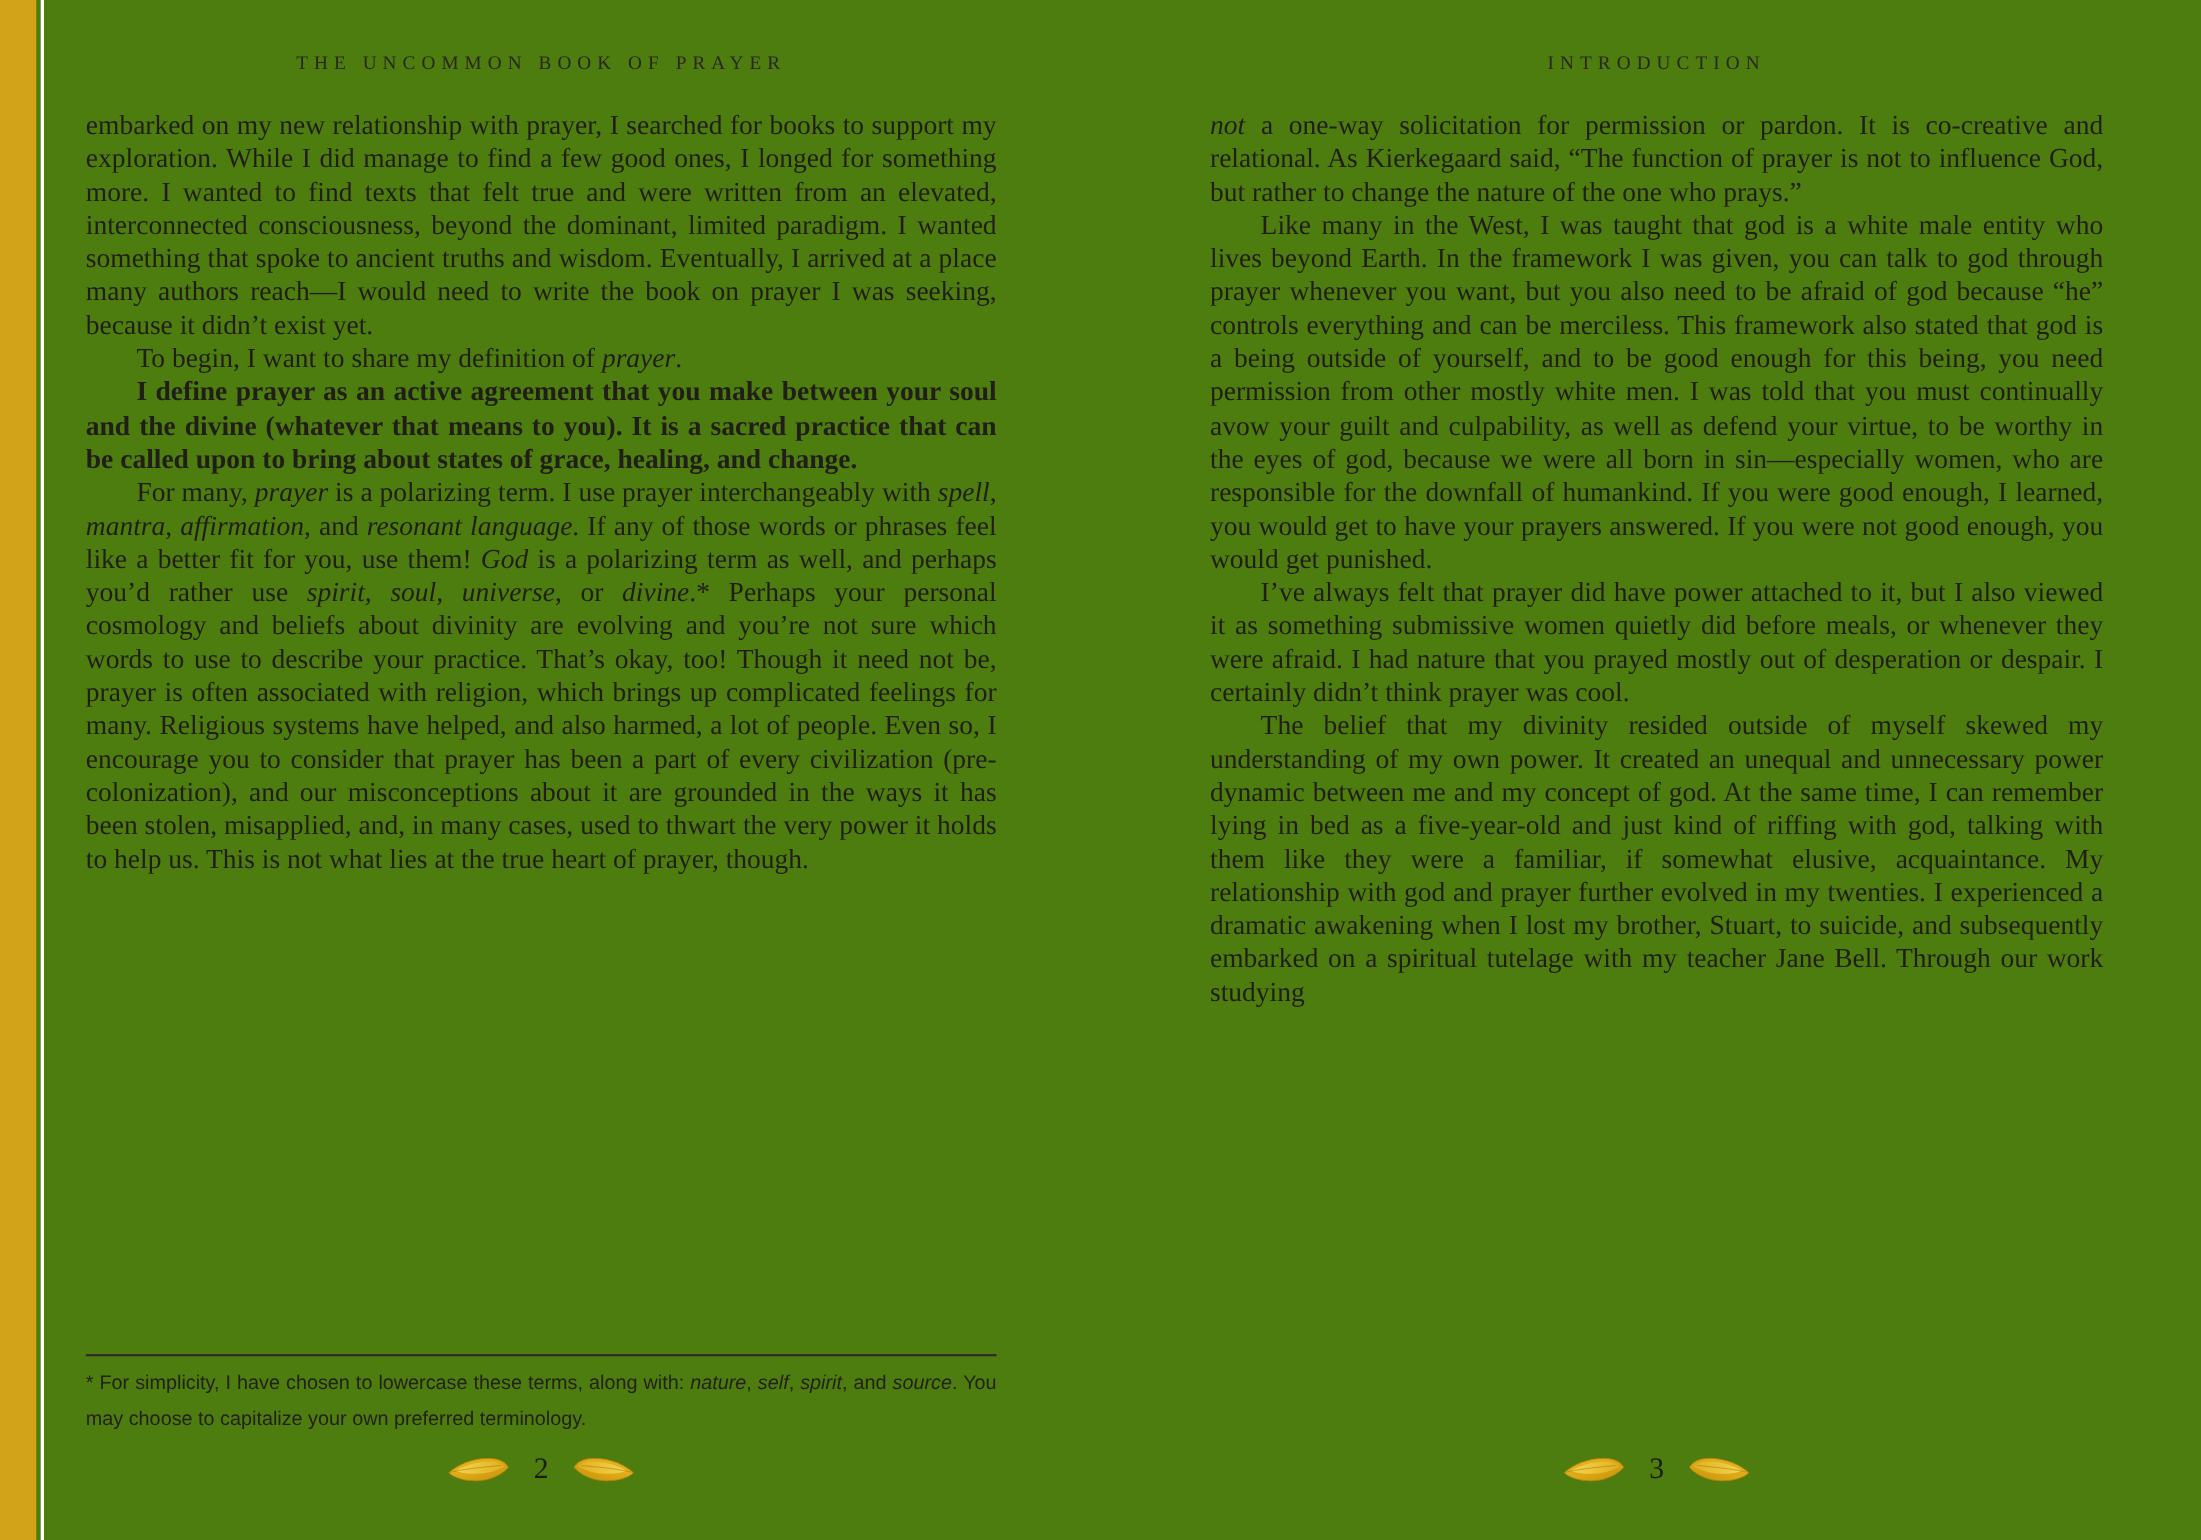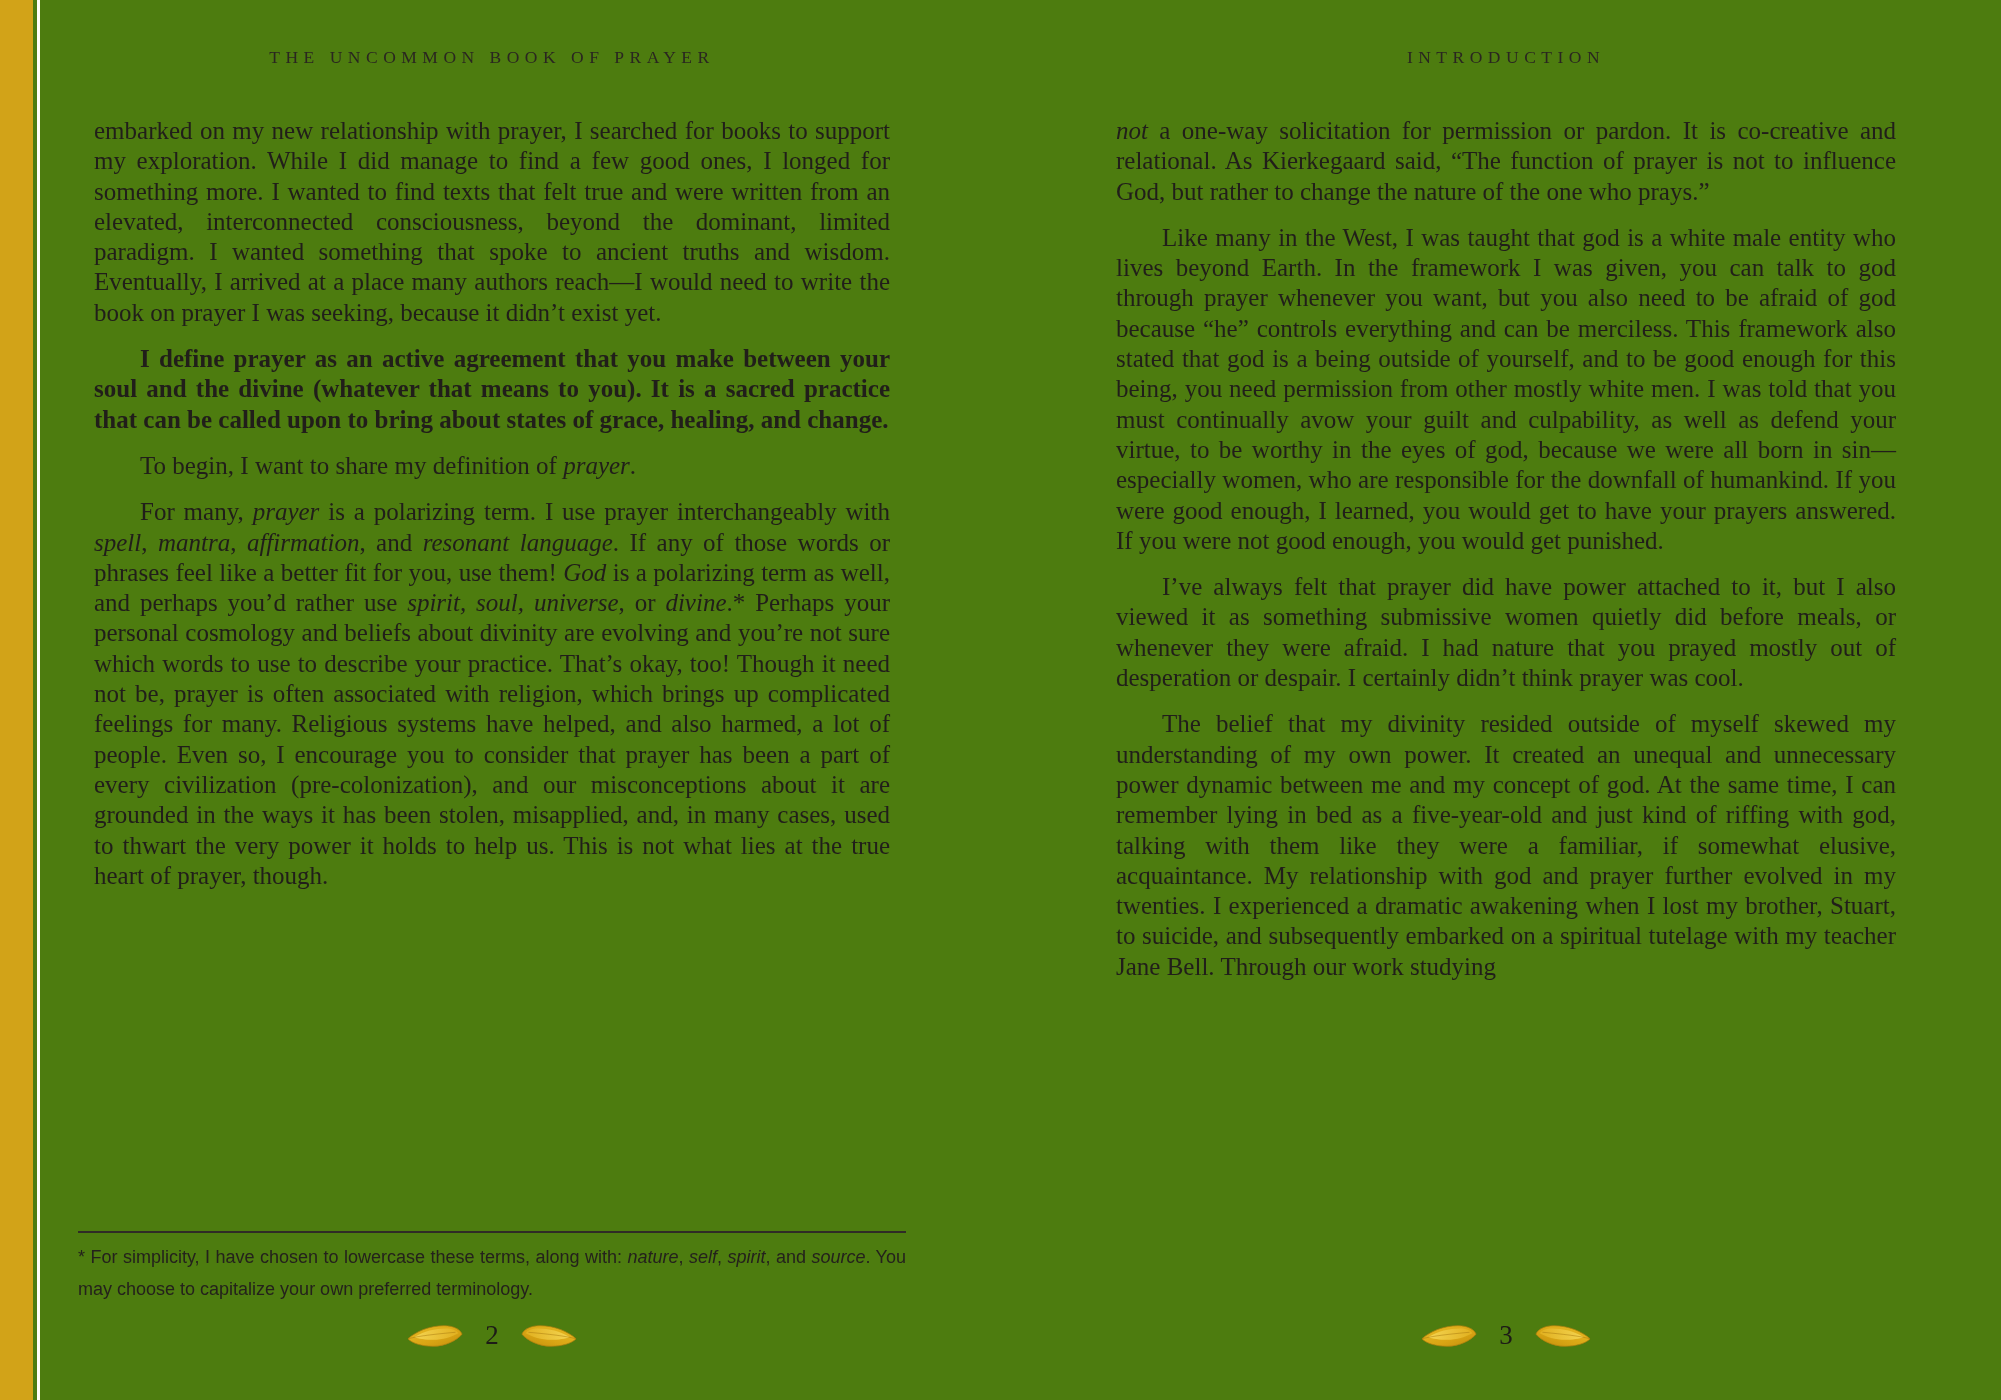--- a/index.html
+++ b/index.html
@@ -15,21 +15,21 @@
   .page{position:absolute;top:0;height:100%;}
   .page-left{left:78px;width:828px;}
   .page-right{left:1100px;width:812px;}
   .running-head{
     position:absolute;top:47px;left:0;right:0;
     text-align:center;font-size:17.5px;letter-spacing:5.5px;
     color:#2A2620;white-space:nowrap;
   }
   .body-text{position:absolute;top:100px;left:0;right:0;}
   .para{
-    margin:16px;text-align:justify;
+    margin:0;text-align:justify;
     font-size:25px;line-height:30.3px;color:#211E1A;
   }
   .para.indent{text-indent:46px;}
   .para.bold{font-weight:bold;}
   .run-i{font-style:italic;}
   .footnote-rule{position:absolute;top:1231px;left:0;width:100%;height:2px;background:#2F2B26;}
   .footnote{
     position:absolute;top:1242px;left:0;right:0;margin:0;
     font-family:"Liberation Sans","DejaVu Sans",sans-serif;
     font-size:18px;line-height:31.5px;color:#24211C;text-align:justify;
@@ -68,22 +68,22 @@
   </svg>
 
   <div class="gold-stripe" style="background: rgb(210, 163, 24);"></div>
   <div class="page-hairline"></div>
 
   <section class="page page-left">
     <div class="running-head">THE UNCOMMON BOOK OF PRAYER</div>
 
     <div class="body-text">
       <p class="para"><span>embarked on my new relationship with prayer, I searched for books to support my exploration. While I did manage to find a few good ones, I longed for something more. I wanted to find texts that felt true and were written from an elevated, interconnected consciousness, beyond the dominant, limited paradigm. I wanted something that spoke to ancient truths and wisdom. Eventually, I arrived at a place many authors reach—I would need to write the book on prayer I was seeking, because it didn’t exist yet.</span></p>
+      <p class="para indent"><span>To begin, I want to share my definition of </span><span class="run-i">prayer</span><span>.</span></p>
       <p class="para indent bold"><span>I define prayer as an active agreement that you make between your soul and the divine (whatever that means to you). It is a sacred practice that can be called upon to bring about states of grace, healing, and change.</span></p>
-      <p class="para indent"><span>To begin, I want to share my definition of </span><span class="run-i">prayer</span><span>.</span></p>
       <p class="para indent"><span>For many, </span><span class="run-i">prayer</span><span> is a polarizing term. I use prayer interchangeably with </span><span class="run-i">spell</span><span>, </span><span class="run-i">mantra</span><span>, </span><span class="run-i">affirmation</span><span>, and </span><span class="run-i">resonant language</span><span>. If any of those words or phrases feel like a better fit for you, use them! </span><span class="run-i">God</span><span> is a polarizing term as well, and perhaps you’d rather use </span><span class="run-i">spirit, soul, universe</span><span>, or </span><span class="run-i">divine</span><span>.* Perhaps your personal cosmology and beliefs about divinity are evolving and you’re not sure which words to use to describe your practice. That’s okay, too! Though it need not be, prayer is often associated with religion, which brings up complicated feelings for many. Religious systems have helped, and also harmed, a lot of people. Even so, I encourage you to consider that prayer has been a part of every civilization (pre-colonization), and our misconceptions about it are grounded in the ways it has been stolen, misapplied, and, in many cases, used to thwart the very power it holds to help us. This is not what lies at the true heart of prayer, though.</span></p>
     </div>
 
     <div class="footnote-rule"></div>
     <p class="footnote"><span>*  For simplicity, I have chosen to lowercase these terms, along with: </span><span class="run-i">nature</span><span>, </span><span class="run-i">self</span><span>, </span><span class="run-i">spirit</span><span>, and </span><span class="run-i">source</span><span>. You may choose to capitalize your own preferred terminology.</span></p>
 
     <div class="folio">
       <svg class="leaf">
           <use href="#leaf"></use>
         </svg>

